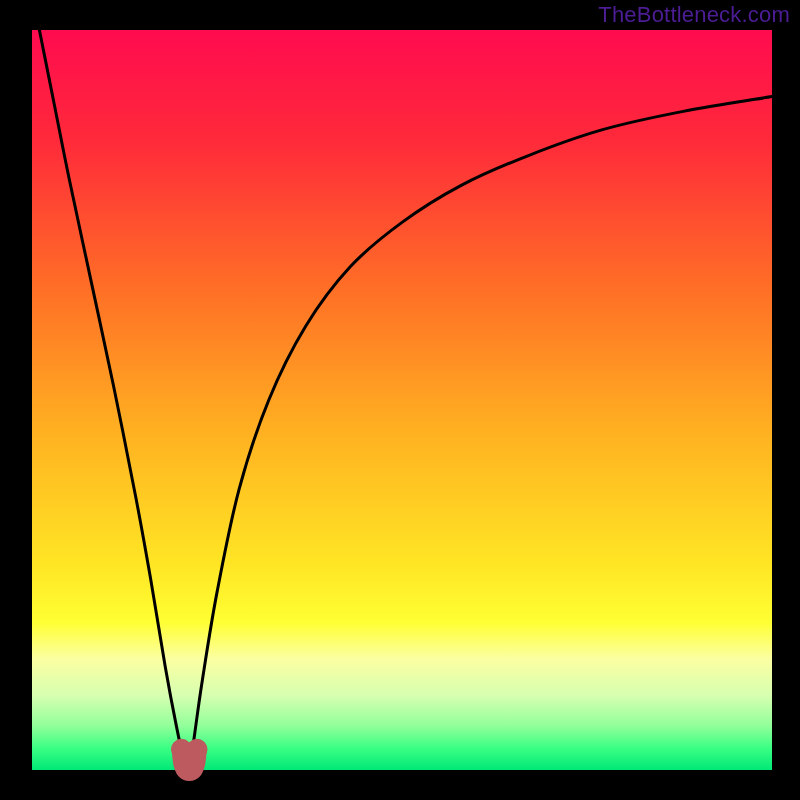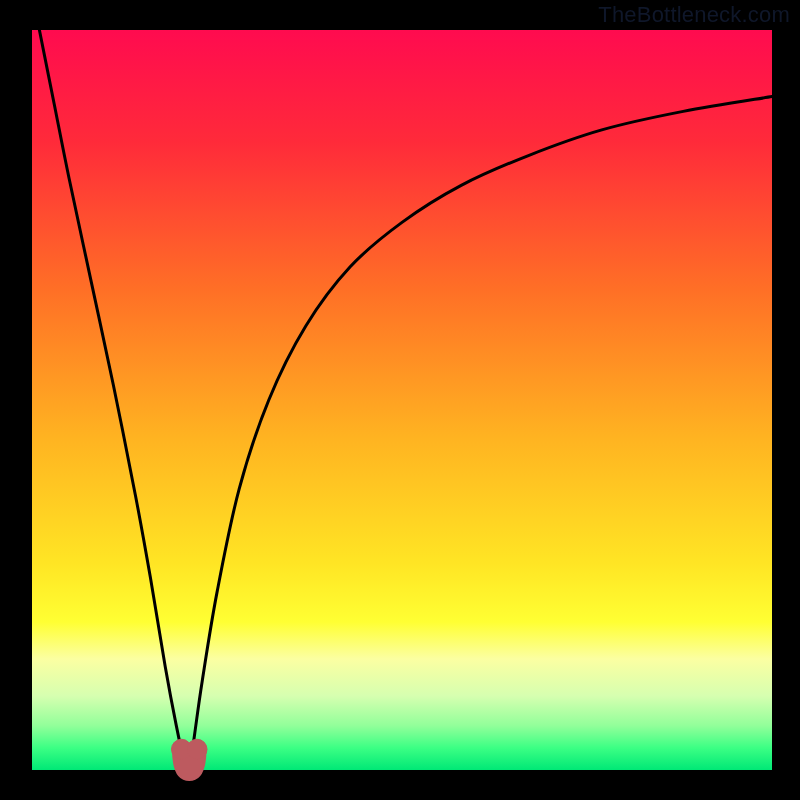--- a/index.html
+++ b/index.html
@@ -12,21 +12,21 @@
     height: 800px;
     position: relative;
   }
   svg { display: block; }
   .watermark {
     position: absolute;
     top: 2px;
     right: 10px;
     font-family: Arial, Helvetica, sans-serif;
     font-size: 22px;
-    color: #0f172a;
+    color: #4c1d95;
     font-weight: 500;
     letter-spacing: 0.2px;
   }
 </style>
 </head>
 <body>
 
 <div class="stage">
   <div class="watermark">TheBottleneck.com</div>
   <svg id="svg" width="800" height="800" viewBox="0 0 800 800">

